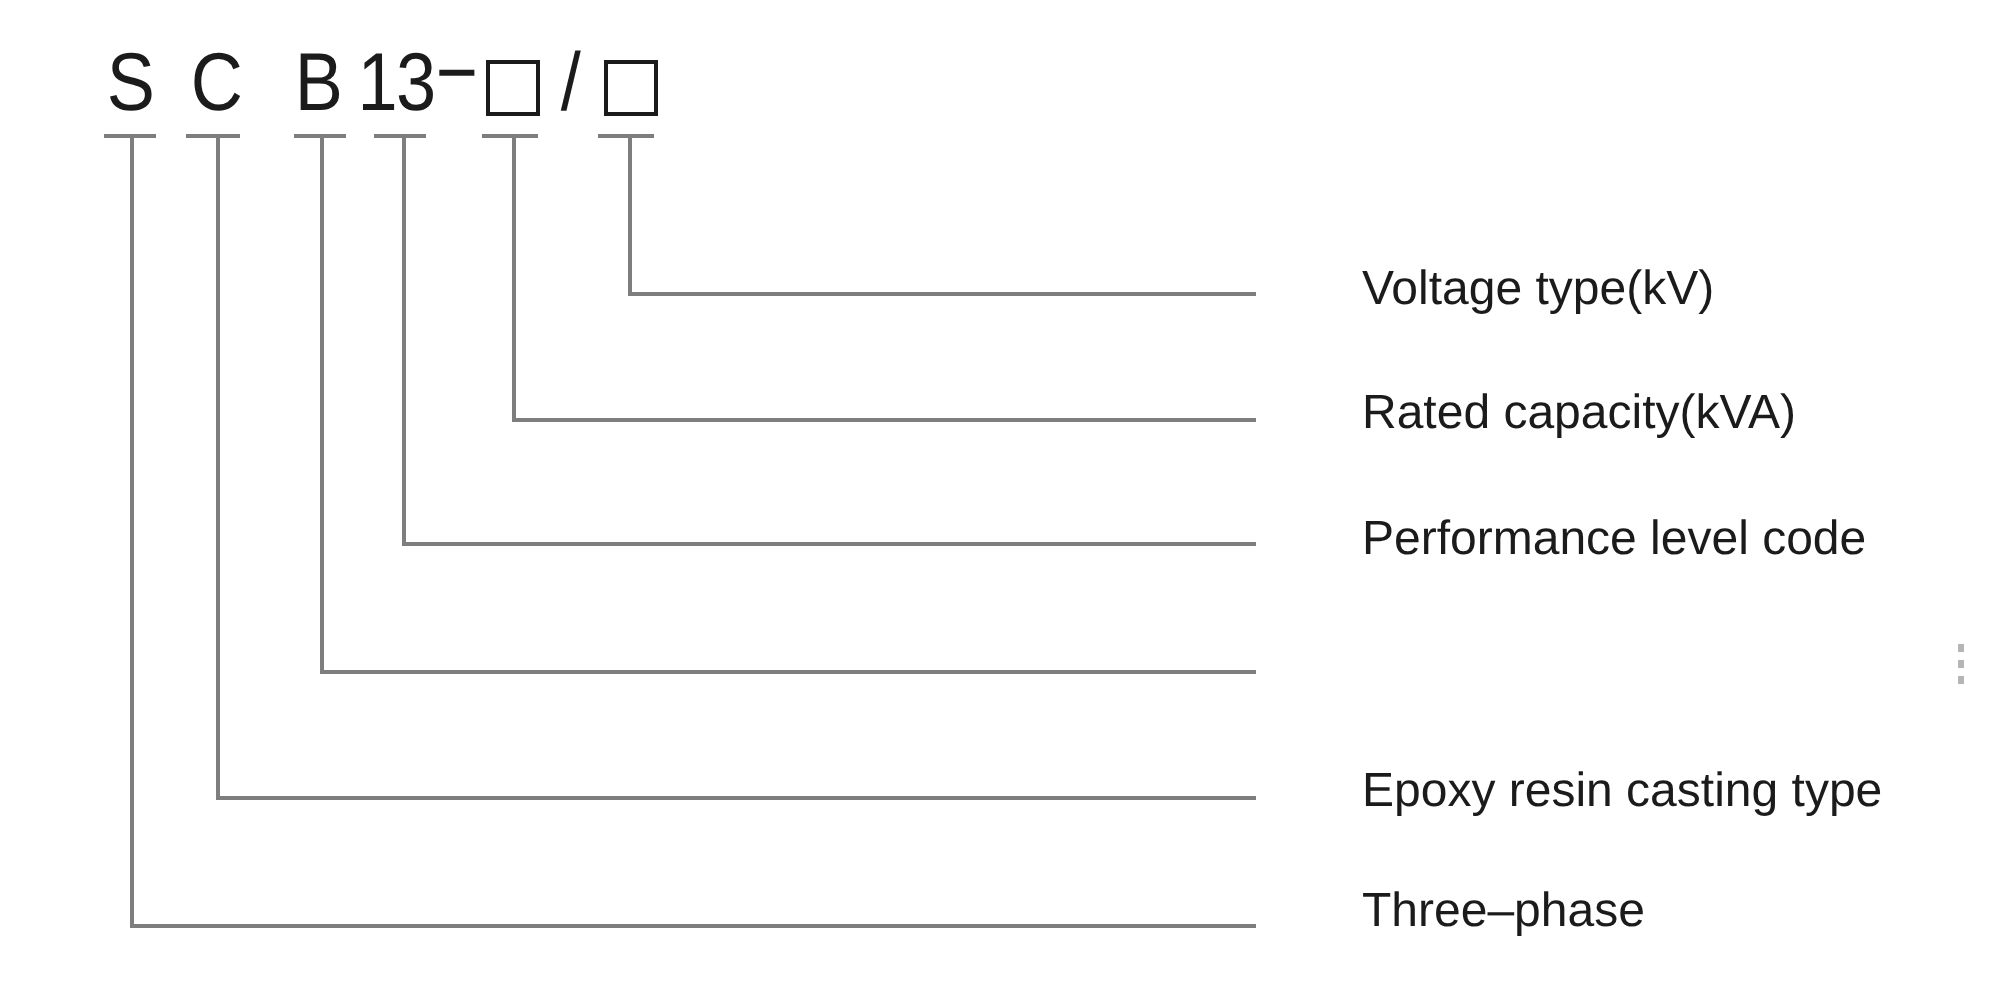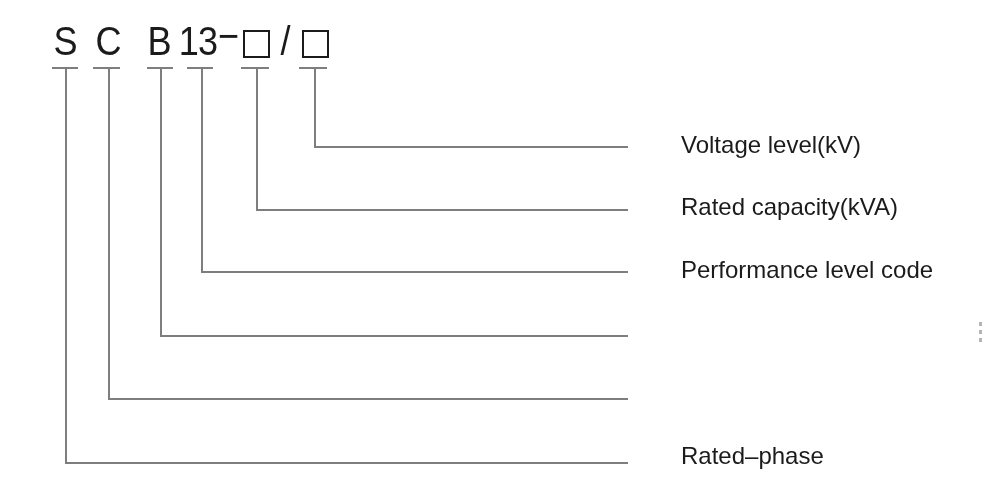--- a/index.html
+++ b/index.html
@@ -94,24 +94,25 @@
 
   <div class="vline" style="left:160px;height:269px"></div>
   <div class="hline" style="top:335px;left:160px;width:468px"></div>
 
   <div class="vline" style="left:108px;height:332px"></div>
   <div class="hline" style="top:398px;left:108px;width:520px"></div>
 
   <div class="vline" style="left:65px;height:396px"></div>
   <div class="hline" style="top:462px;left:65px;width:563px"></div>
 
-  <div class="lbl" style="top:130px">Voltage level(kV)</div>
+  <div class="lbl" style="top:130px">Voltage type(kV)</div>
   <div class="lbl" style="top:192px">Rated capacity(kVA)</div>
   <div class="lbl" style="top:255px">Performance level code</div>
-  <div class="lbl" style="top:441px">Rated–phase</div>
+  <div class="lbl" style="top:381px">Epoxy resin casting type</div>
+  <div class="lbl" style="top:441px">Three–phase</div>
 
   <div class="dots">
       <i></i>
       <i></i>
       <i></i>
     </div>
 
 </div>
 
 </body></html>

